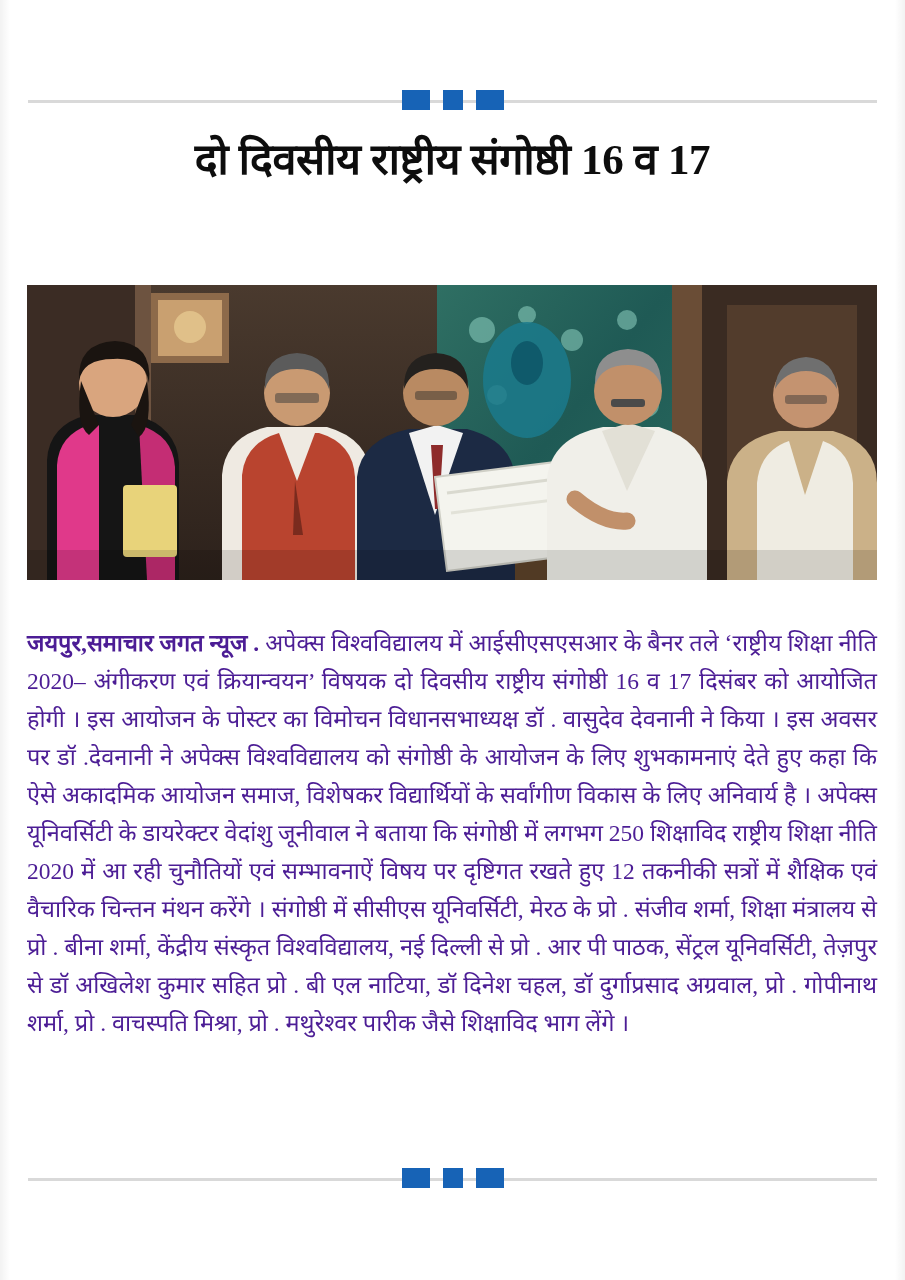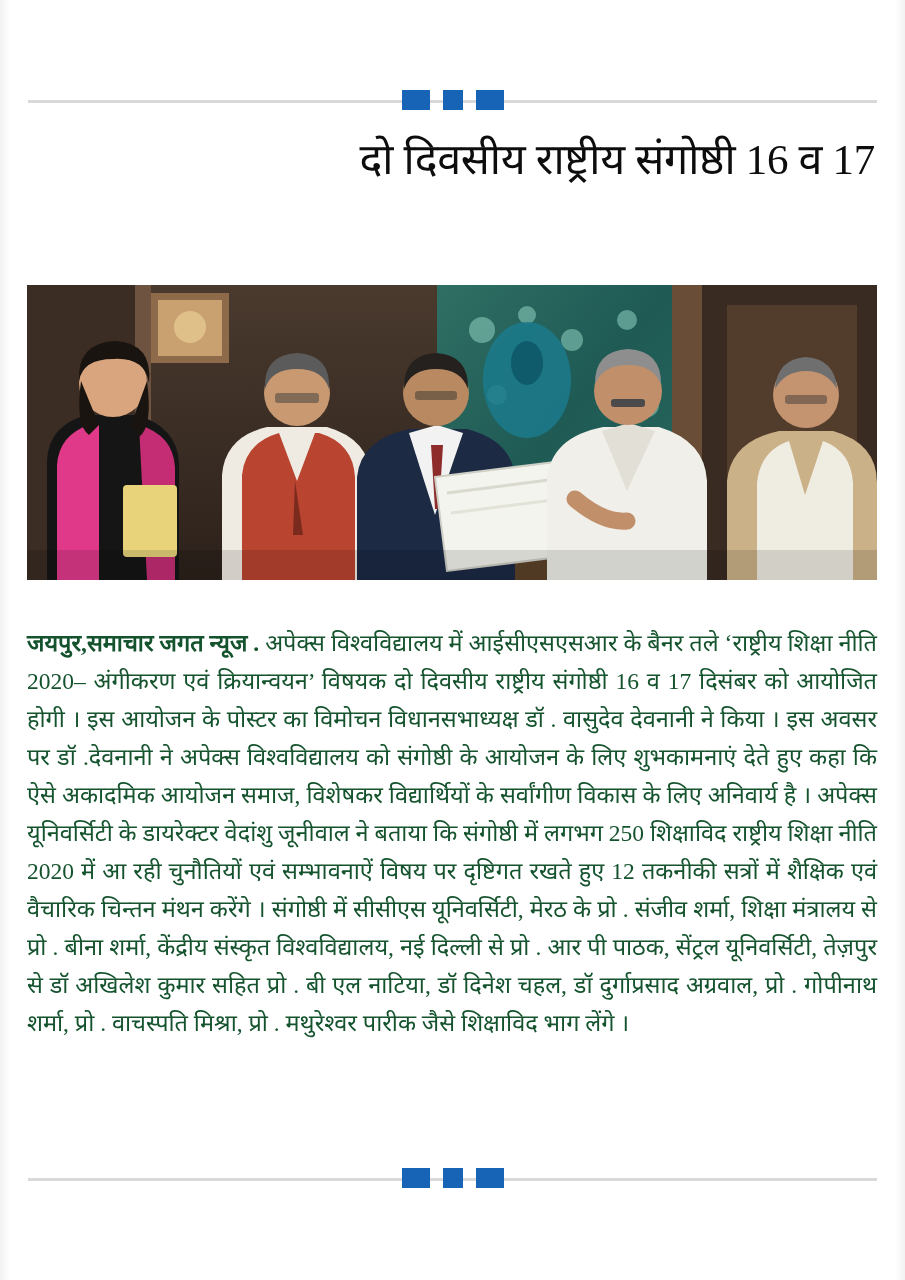--- a/index.html
+++ b/index.html
@@ -49,23 +49,23 @@
   }
   .sq.small {
     width: 20px;
   }
   
   .headline {
     position: absolute;
     left: 30px;
     top: 132px;
     width: 845px;
-    text-align: right;
+    text-align: center;
     font-family: "Liberation Serif", serif;
-    font-weight: normal;
+    font-weight: bold;
     font-size: 43px;
     line-height: 1.32;
     letter-spacing: -0.3px;
     color: #0d0d0d;
   }
   
   .photo-wrap {
     position: absolute;
     left: 27px;
     top: 285px;
@@ -81,21 +81,21 @@
   .article {
     position: absolute;
     left: 27px;
     top: 600px;
     width: 850px;
     font-family: "Liberation Serif", serif;
     font-size: 23.5px;
     line-height: 1.62;
     text-align: justify;
     text-justify: inter-word;
-    color: #14532d;
+    color: #4c1d95;
   }
   .article .dateline {
     font-weight: bold;
   }
   
   .bottom-rule {
     position: absolute;
     left: 28px;
     top: 1178px;
     width: 849px;

